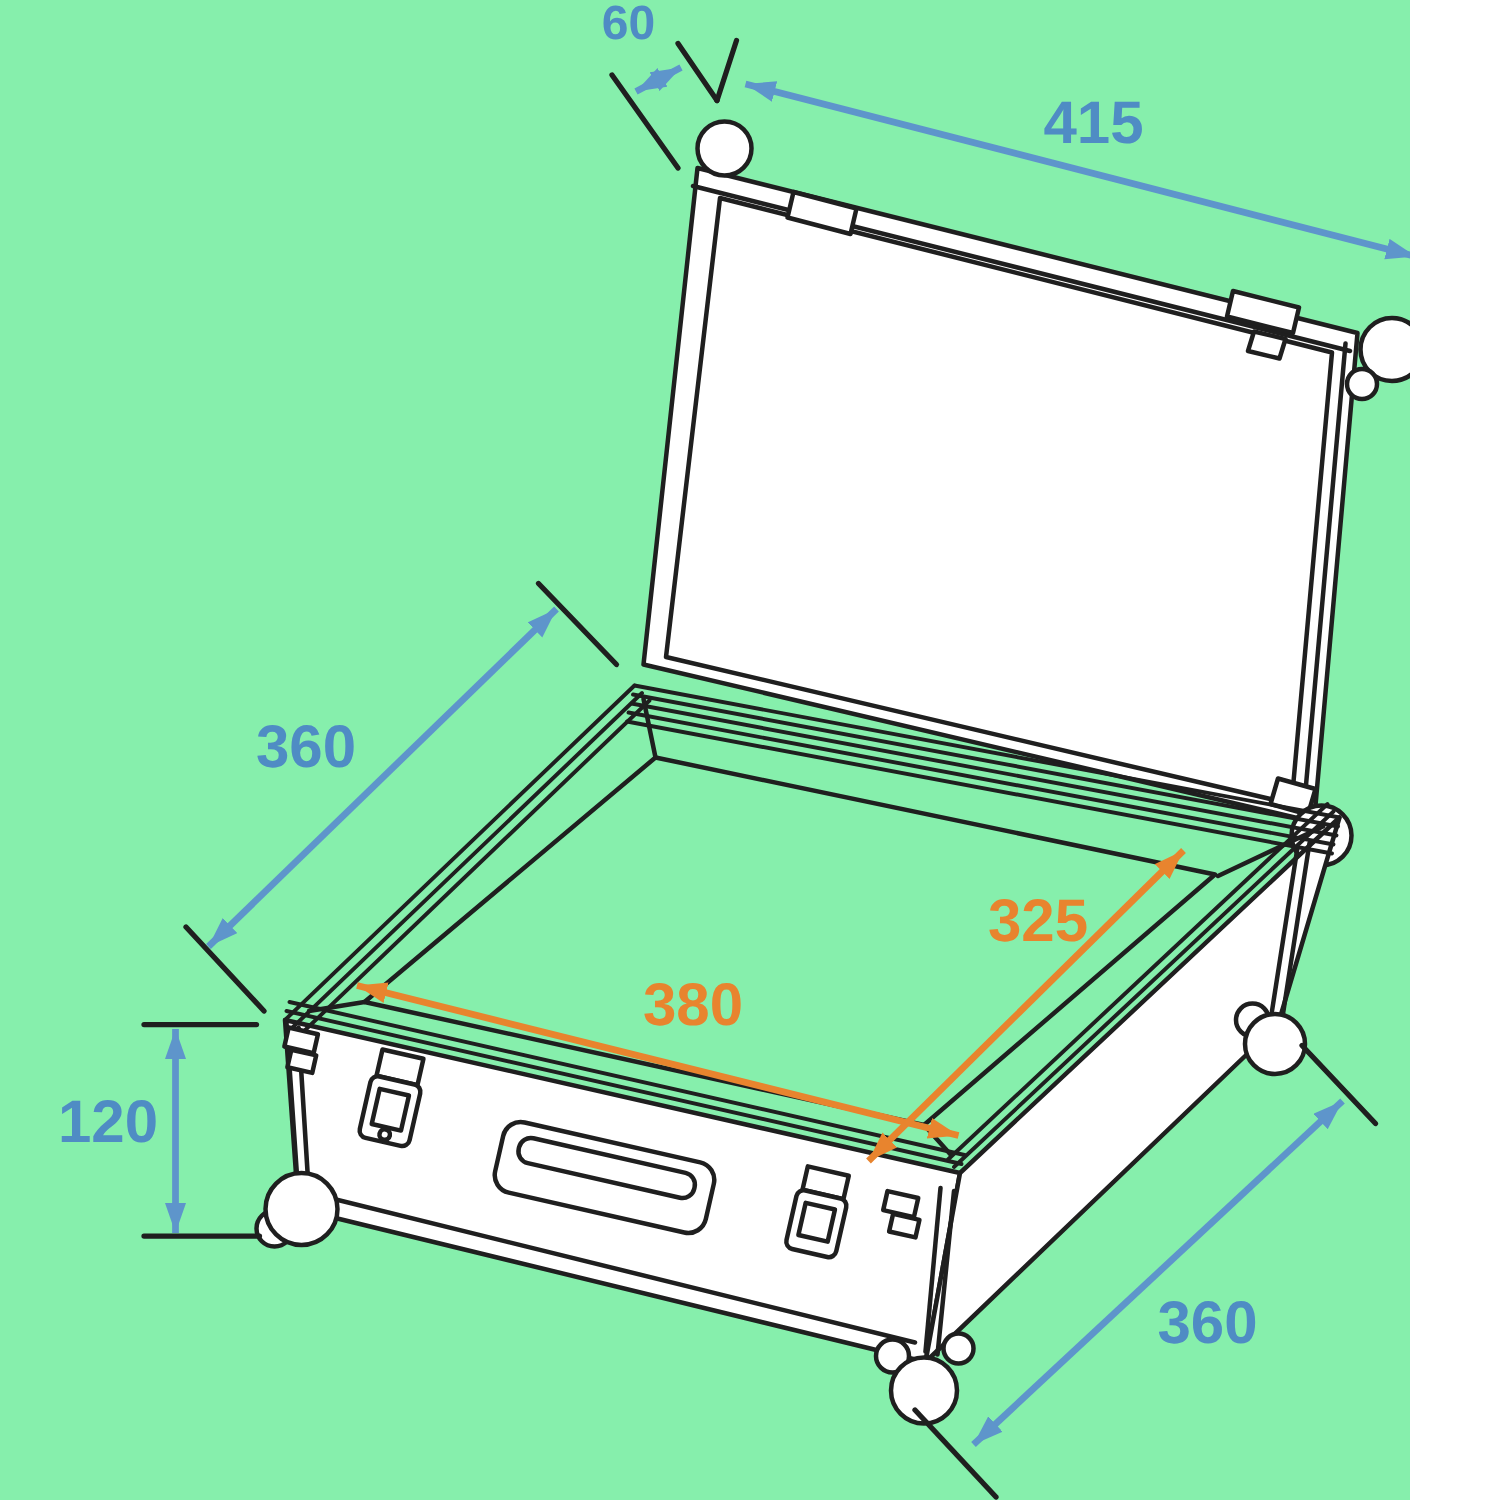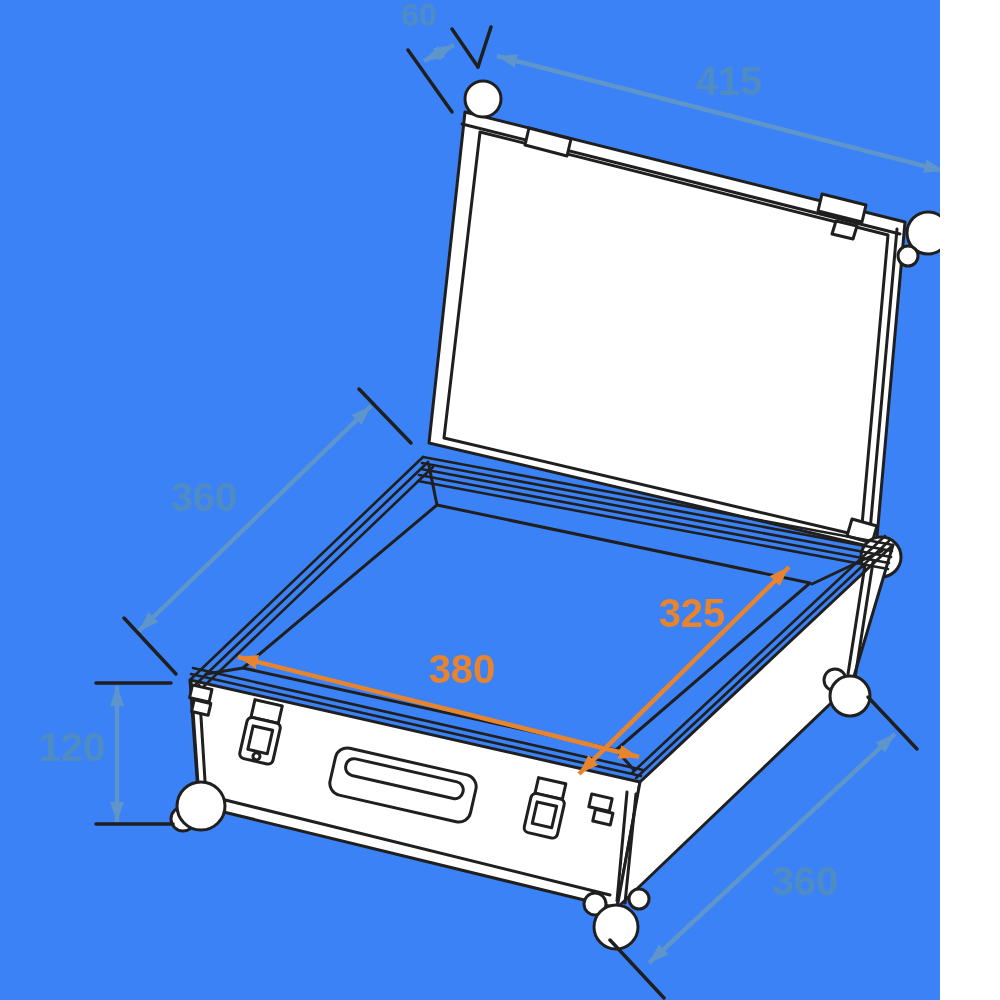--- a/index.html
+++ b/index.html
@@ -1,16 +1,16 @@
 <!DOCTYPE html>
 <html><head>
 <meta charset="utf-8">
 <style>
   html,body{margin:0;padding:0;background:#ffffff;}
-  .canvas{position:relative;width:940px;height:1000px;background:#3b82f6;overflow:hidden;}
+  .canvas{position:relative;width:940px;height:1000px;background:#86efac;overflow:hidden;}
   svg{display:block;width:1000px;height:1000px;}
   text{font-family:"Liberation Sans","DejaVu Sans",sans-serif;font-weight:700;}
 </style>
 </head>
 <body>
 
 <div class="canvas">
 <svg viewBox="0 0 1000 1000">
   <defs>
     <marker id="mB" markerUnits="userSpaceOnUse" markerWidth="22" markerHeight="16" refX="20" refY="7" orient="auto-start-reverse">

